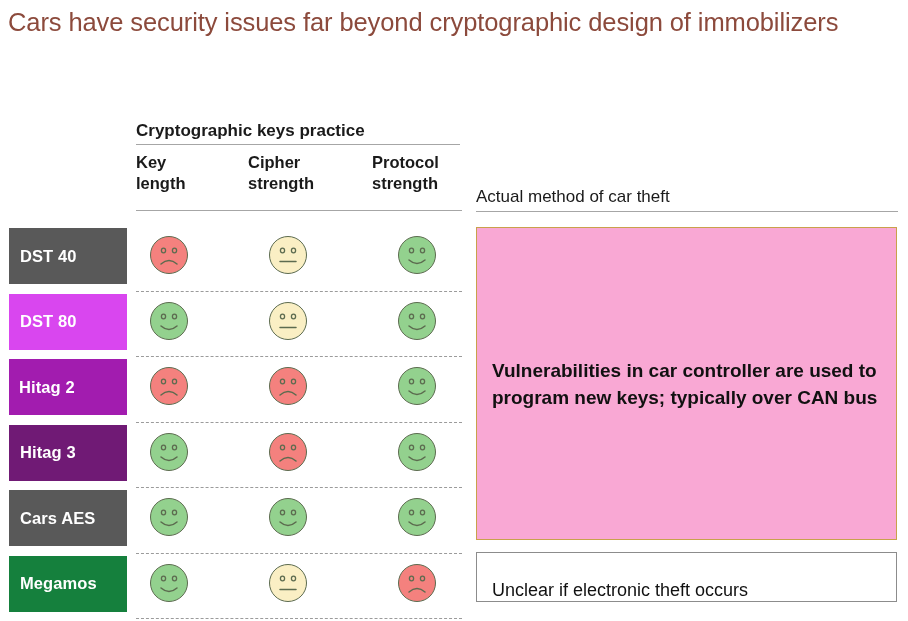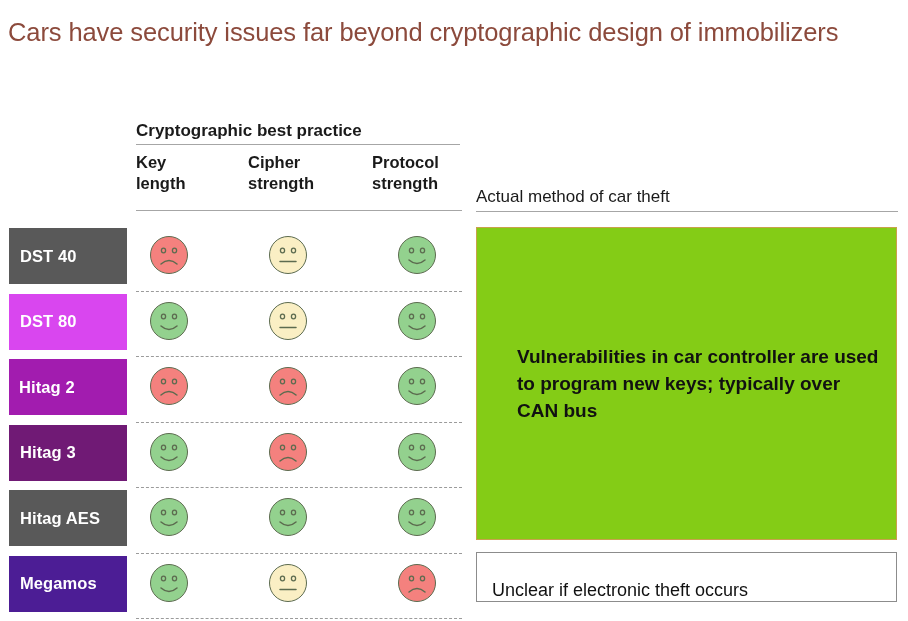--- a/index.html
+++ b/index.html
@@ -19,21 +19,20 @@
   #slide-title {
     position: absolute;
     left: 8px;
     top: 6px;
     width: 860px;
     font-size: 25.5px;
     line-height: 33px;
     color: #8C4A3C;
     font-weight: 400;
     letter-spacing: -0.1px;
-    margin-top: 10px;
   }
 
   
   #group-header {
     position: absolute;
     left: 136px;
     top: 120px;
     width: 324px;
   }
   #group-header .ghead-label {
@@ -176,21 +175,21 @@
 
   
   .face-svg { display: block; }
 </style>
 </head>
 <body>
 
 <div id="slide-title" style="color: rgb(140, 74, 60);">Cars have security issues far beyond cryptographic design of immobilizers</div>
 
 <div id="group-header">
-  <div class="ghead-label">Cryptographic best practice</div>
+  <div class="ghead-label">Cryptographic keys practice</div>
   <div class="ghead-rule" style="border-color: rgb(166, 166, 166);"></div>
 </div>
 
 <div id="subheader-row">
     <div class="subhead c1">Key<br>length</div>
     <div class="subhead c2">Cipher<br>strength</div>
     <div class="subhead c3">Protocol<br>strength</div>
   </div>
 <div id="subheader-rule" style="border-color: rgb(166, 166, 166);"></div>
 
@@ -306,49 +305,49 @@
         <svg class="face-svg" width="40" height="40" viewBox="0 0 40 40">
           <circle cx="20" cy="20" r="18.5" fill="#93D18E" stroke="#5C6B4F" stroke-width="1"></circle>
           <ellipse cx="14.5" cy="15.5" rx="2.1" ry="2.4" fill="#93D18E" stroke="#5C6B4F" stroke-width="1.3"></ellipse>
           <ellipse cx="25.5" cy="15.5" rx="2.1" ry="2.4" fill="#93D18E" stroke="#5C6B4F" stroke-width="1.3"></ellipse>
           <path d="M12 25 Q20 32 28 25" fill="none" stroke="#5C6B4F" stroke-width="1.5" stroke-linecap="round"></path>
         </svg>
       </div>
     </div>
     <div class="matrix-row">
       <div class="row-divider" style="top: 0px; border-top-color: rgb(155, 155, 155);"></div>
-      <div class="row-label" style="background: rgb(89, 89, 89);">Hitag AES</div>
-      <div class="face-cell col1">
-        <svg class="face-svg" width="40" height="40" viewBox="0 0 40 40">
-          <circle cx="20" cy="20" r="18.5" fill="#93D18E" stroke="#5C6B4F" stroke-width="1"></circle>
-          <ellipse cx="14.5" cy="15.5" rx="2.1" ry="2.4" fill="#93D18E" stroke="#5C6B4F" stroke-width="1.3"></ellipse>
-          <ellipse cx="25.5" cy="15.5" rx="2.1" ry="2.4" fill="#93D18E" stroke="#5C6B4F" stroke-width="1.3"></ellipse>
-          <path d="M12 25 Q20 32 28 25" fill="none" stroke="#5C6B4F" stroke-width="1.5" stroke-linecap="round"></path>
-        </svg>
-      </div>
-      <div class="face-cell col2">
-        <svg class="face-svg" width="40" height="40" viewBox="0 0 40 40">
-          <circle cx="20" cy="20" r="18.5" fill="#93D18E" stroke="#5C6B4F" stroke-width="1"></circle>
-          <ellipse cx="14.5" cy="15.5" rx="2.1" ry="2.4" fill="#93D18E" stroke="#5C6B4F" stroke-width="1.3"></ellipse>
-          <ellipse cx="25.5" cy="15.5" rx="2.1" ry="2.4" fill="#93D18E" stroke="#5C6B4F" stroke-width="1.3"></ellipse>
-          <path d="M12 25 Q20 32 28 25" fill="none" stroke="#5C6B4F" stroke-width="1.5" stroke-linecap="round"></path>
-        </svg>
-      </div>
-      <div class="face-cell col3">
-        <svg class="face-svg" width="40" height="40" viewBox="0 0 40 40">
-          <circle cx="20" cy="20" r="18.5" fill="#93D18E" stroke="#5C6B4F" stroke-width="1"></circle>
-          <ellipse cx="14.5" cy="15.5" rx="2.1" ry="2.4" fill="#93D18E" stroke="#5C6B4F" stroke-width="1.3"></ellipse>
-          <ellipse cx="25.5" cy="15.5" rx="2.1" ry="2.4" fill="#93D18E" stroke="#5C6B4F" stroke-width="1.3"></ellipse>
-          <path d="M12 25 Q20 32 28 25" fill="none" stroke="#5C6B4F" stroke-width="1.5" stroke-linecap="round"></path>
-        </svg>
-      </div>
-    </div>
-    <div class="matrix-row">
-      <div class="row-divider" style="top: 0px; border-top-color: rgb(155, 155, 155);"></div>
-      <div class="row-label" style="background: #4c1d95;">Megamos</div>
+      <div class="row-label" style="background: rgb(89, 89, 89);">Cars AES</div>
+      <div class="face-cell col1">
+        <svg class="face-svg" width="40" height="40" viewBox="0 0 40 40">
+          <circle cx="20" cy="20" r="18.5" fill="#93D18E" stroke="#5C6B4F" stroke-width="1"></circle>
+          <ellipse cx="14.5" cy="15.5" rx="2.1" ry="2.4" fill="#93D18E" stroke="#5C6B4F" stroke-width="1.3"></ellipse>
+          <ellipse cx="25.5" cy="15.5" rx="2.1" ry="2.4" fill="#93D18E" stroke="#5C6B4F" stroke-width="1.3"></ellipse>
+          <path d="M12 25 Q20 32 28 25" fill="none" stroke="#5C6B4F" stroke-width="1.5" stroke-linecap="round"></path>
+        </svg>
+      </div>
+      <div class="face-cell col2">
+        <svg class="face-svg" width="40" height="40" viewBox="0 0 40 40">
+          <circle cx="20" cy="20" r="18.5" fill="#93D18E" stroke="#5C6B4F" stroke-width="1"></circle>
+          <ellipse cx="14.5" cy="15.5" rx="2.1" ry="2.4" fill="#93D18E" stroke="#5C6B4F" stroke-width="1.3"></ellipse>
+          <ellipse cx="25.5" cy="15.5" rx="2.1" ry="2.4" fill="#93D18E" stroke="#5C6B4F" stroke-width="1.3"></ellipse>
+          <path d="M12 25 Q20 32 28 25" fill="none" stroke="#5C6B4F" stroke-width="1.5" stroke-linecap="round"></path>
+        </svg>
+      </div>
+      <div class="face-cell col3">
+        <svg class="face-svg" width="40" height="40" viewBox="0 0 40 40">
+          <circle cx="20" cy="20" r="18.5" fill="#93D18E" stroke="#5C6B4F" stroke-width="1"></circle>
+          <ellipse cx="14.5" cy="15.5" rx="2.1" ry="2.4" fill="#93D18E" stroke="#5C6B4F" stroke-width="1.3"></ellipse>
+          <ellipse cx="25.5" cy="15.5" rx="2.1" ry="2.4" fill="#93D18E" stroke="#5C6B4F" stroke-width="1.3"></ellipse>
+          <path d="M12 25 Q20 32 28 25" fill="none" stroke="#5C6B4F" stroke-width="1.5" stroke-linecap="round"></path>
+        </svg>
+      </div>
+    </div>
+    <div class="matrix-row">
+      <div class="row-divider" style="top: 0px; border-top-color: rgb(155, 155, 155);"></div>
+      <div class="row-label" style="background: #15803d;">Megamos</div>
       <div class="face-cell col1">
         <svg class="face-svg" width="40" height="40" viewBox="0 0 40 40">
           <circle cx="20" cy="20" r="18.5" fill="#93D18E" stroke="#5C6B4F" stroke-width="1"></circle>
           <ellipse cx="14.5" cy="15.5" rx="2.1" ry="2.4" fill="#93D18E" stroke="#5C6B4F" stroke-width="1.3"></ellipse>
           <ellipse cx="25.5" cy="15.5" rx="2.1" ry="2.4" fill="#93D18E" stroke="#5C6B4F" stroke-width="1.3"></ellipse>
           <path d="M12 25 Q20 32 28 25" fill="none" stroke="#5C6B4F" stroke-width="1.5" stroke-linecap="round"></path>
         </svg>
       </div>
       <div class="face-cell col2">
         <svg class="face-svg" width="40" height="40" viewBox="0 0 40 40">
@@ -363,19 +362,19 @@
           <circle cx="20" cy="20" r="18.5" fill="#F4817E" stroke="#5C6B4F" stroke-width="1"></circle>
           <ellipse cx="14.5" cy="15.5" rx="2.1" ry="2.4" fill="#F4817E" stroke="#5C6B4F" stroke-width="1.3"></ellipse>
           <ellipse cx="25.5" cy="15.5" rx="2.1" ry="2.4" fill="#F4817E" stroke="#5C6B4F" stroke-width="1.3"></ellipse>
           <path d="M12 29 Q20 22 28 29" fill="none" stroke="#5C6B4F" stroke-width="1.5" stroke-linecap="round"></path>
         </svg>
       </div>
     </div>
     <div class="row-divider" style="top: 393px; border-top-color: rgb(155, 155, 155);"></div>
   </div>
 
-<div id="callout-box" style="background: #84cc16; border-color: rgb(201, 161, 75); padding-left: 25px;">
+<div id="callout-box" style="background: #f9a8d4; border-color: rgb(201, 161, 75);">
   <div id="callout-text">Vulnerabilities in car controller are used to program new keys; typically over CAN bus</div>
 </div>
 
 <div id="note-box">
   <div id="note-text">Unclear if electronic theft occurs</div>
 </div>
 
 </body></html>

